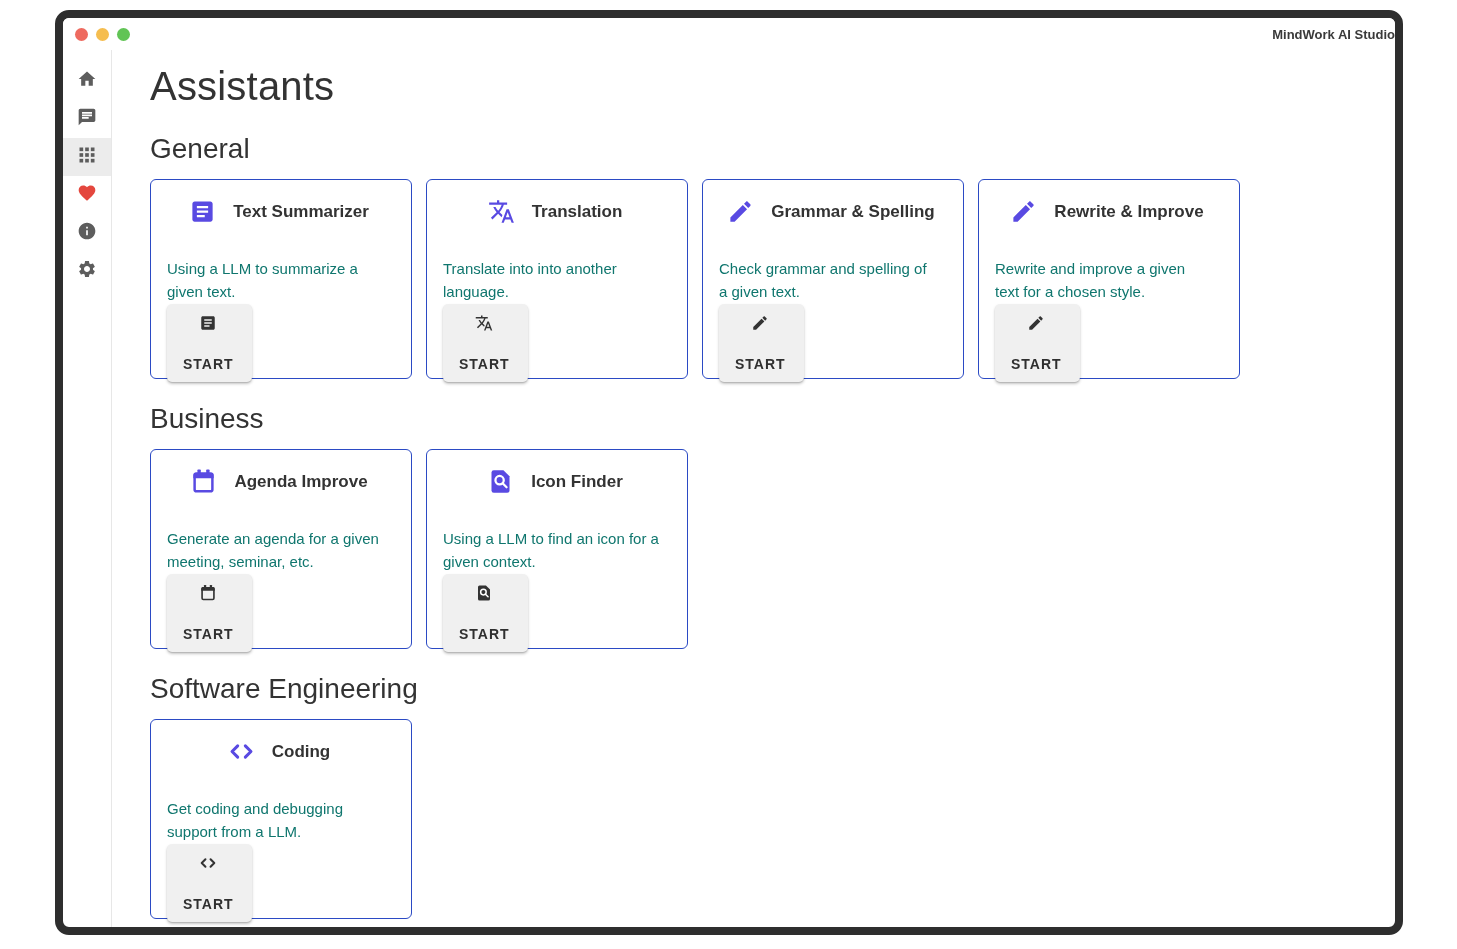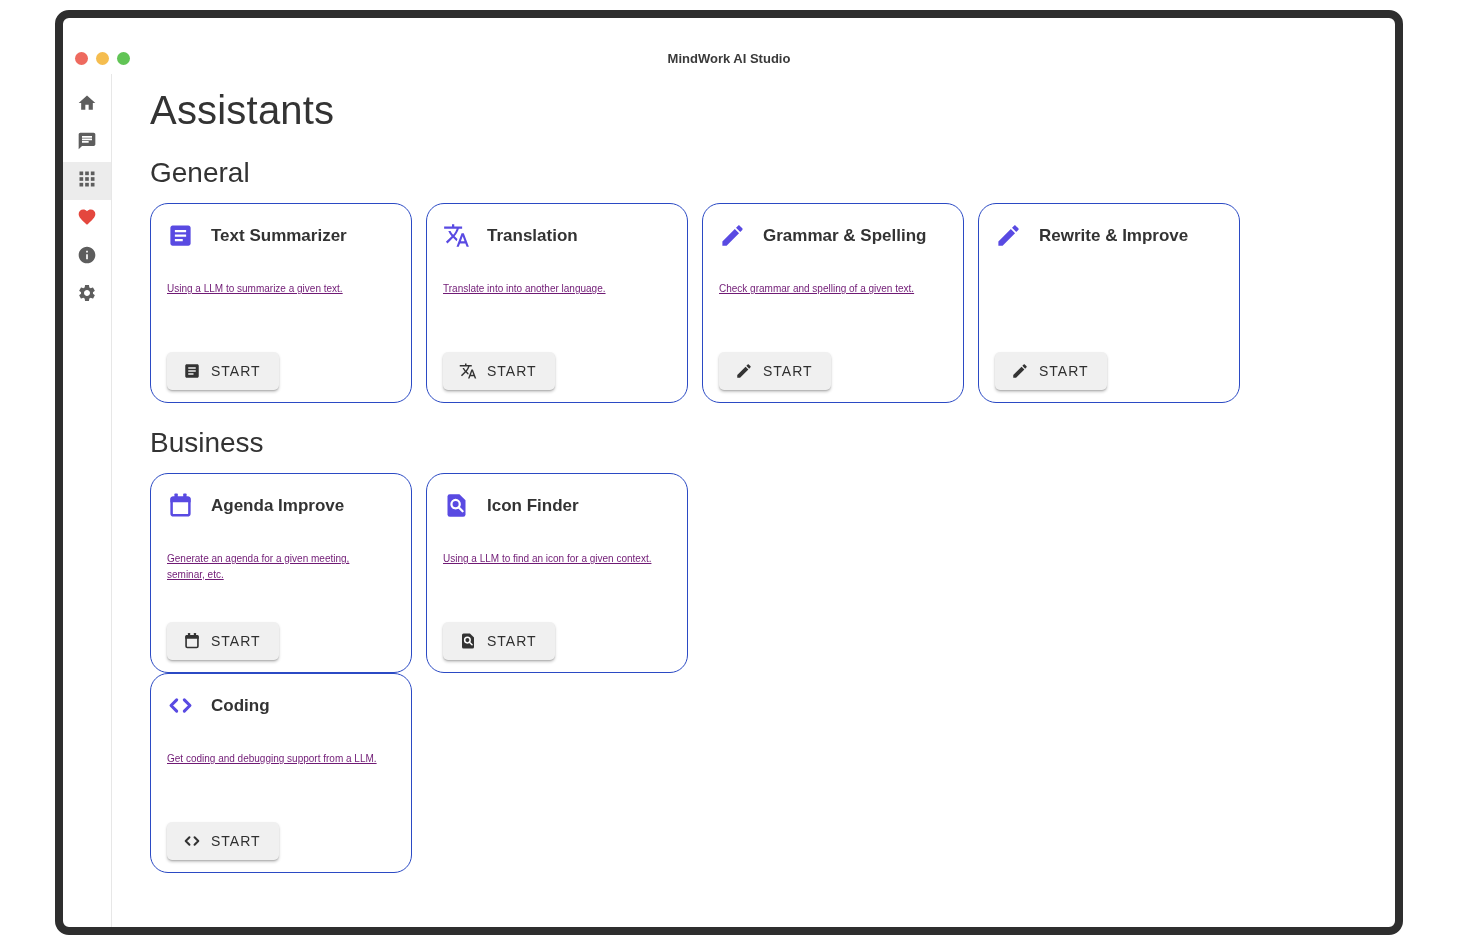--- a/index.html
+++ b/index.html
@@ -4,21 +4,21 @@
 <style>
   * { margin:0; padding:0; box-sizing:border-box; }
   html,body { width:1457px; height:949px; background:#ffffff; font-family:"Liberation Sans", sans-serif; }
 
   .window {
     position:absolute; left:55px; top:10px; width:1348px; height:925px;
     background:#ffffff; border:8px solid #2e2e2e; border-radius:14px; overflow:hidden;
   }
   .titlebar {
     position:relative; height:32px; background:#ffffff;
-    display:flex; align-items:center; justify-content:center;margin-top:24px;
+    display:flex; align-items:center; justify-content:flex-end;
   }
   .traffic { position:absolute; left:12px; top:0; height:32px; display:flex; align-items:center; gap:8px; }
   .dot { width:13px; height:13px; border-radius:50%; }
   .dot.red { background:#ee6a5f; }
   .dot.yellow { background:#f5bd4f; }
   .dot.green { background:#61c455; }
   .titlebar .title { font-size:13px; font-weight:bold; color:#3a3a3a; }
 
   .content { display:flex; height:calc(100% - 32px); }
 
@@ -34,37 +34,37 @@
   .side-item svg { width:20px; height:20px; }
   .side-item.heart { color:#e4473e; }
 
   .main { flex:1; padding:14px 12px 0 38px; overflow:hidden; }
   .page-title { font-size:40px; font-weight:400; color:#333333; margin-bottom:12px; letter-spacing:0.2px; }
   .section-title { font-size:28px; font-weight:400; color:#333333; margin:24px 0 14px 0; }
   .section:first-of-type .section-title { }
 
   .cards { display:flex; gap:14px; }
   .card {
-    width:262px; height:200px; border:1.5px solid #2b4ac4; border-radius:18px;
+    width:262px; height:200px; border:1.5px solid #2b4ac4; border-radius:6px;
     background:#ffffff; padding:18px 20px 12px 16px;
-    display:flex; flex-direction:column;
+    display:flex; flex-direction:column;align-items:center;
   }
   .card-head { display:flex; align-items:center; gap:17px; }
   .card-icon { width:27px; height:27px; color:#594ae2; flex-shrink:0; }
   .card-icon svg { width:100%; height:100%; }
   .card-title { font-size:17px; font-weight:600; color:#333333; }
-  .card-desc { margin-top:32px; font-size:10px; line-height:1.55; color:#701a75; padding-right:6px;text-decoration:underline; }
+  .card-desc { margin-top:32px; font-size:15px; line-height:1.55; color:#0f766e; padding-right:6px; }
   .start-btn {
     margin-top:auto; align-self:flex-start;
-    display:flex; align-items:center; gap:10px;
+    display:flex; align-items:center; gap:24px;
     background:#f0f0f0; border:none; border-radius:5px;
     padding:10px 18px 10px 16px; cursor:pointer;
     box-shadow:0 2px 3px rgba(0,0,0,0.22), 0 1px 1px rgba(0,0,0,0.12);
     font-family:"Liberation Sans", sans-serif;
-    font-size:14px; font-weight:400; letter-spacing:1px; color:#2f2f2f;
+    font-size:14px; font-weight:700; letter-spacing:1px; color:#2f2f2f;flex-direction:column;
   }
   .btn-icon { width:18px; height:18px; color:#333333; }
   .btn-icon svg { width:100%; height:100%; }
 </style>
 </head>
 <body>
 
 <div class="window">
   <div class="titlebar">
     <div class="traffic">
@@ -170,20 +170,21 @@
                   <span>START</span>
                 </button>
               </div>
               <div class="card">
                 <div class="card-head">
                   <span class="card-icon"><svg viewBox="0 0 24 24">
                       <path fill="currentColor" d="M3 17.25V21h3.75L17.81 9.94l-3.75-3.75L3 17.25zM20.71 7.04c.39-.39.39-1.02 0-1.41l-2.34-2.34c-.39-.39-1.02-.39-1.41 0l-1.83 1.83 3.75 3.75 1.83-1.83z"></path>
                     </svg></span>
                   <span class="card-title">Rewrite &amp; Improve</span>
                 </div>
+                <div class="card-desc">Rewrite and improve a given text for a chosen style.</div>
                 <button class="start-btn">
                   <span class="btn-icon"><svg viewBox="0 0 24 24">
                       <path fill="currentColor" d="M3 17.25V21h3.75L17.81 9.94l-3.75-3.75L3 17.25zM20.71 7.04c.39-.39.39-1.02 0-1.41l-2.34-2.34c-.39-.39-1.02-.39-1.41 0l-1.83 1.83 3.75 3.75 1.83-1.83z"></path>
                     </svg></span>
                   <span>START</span>
                 </button>
               </div>
             </div>
           </div>
           <div class="section">
@@ -225,20 +226,21 @@
                       <path fill="currentColor" d="M6 2h8.6L20 7.4V20a2 2 0 0 1-2 2H6a2 2 0 0 1-2-2V4a2 2 0 0 1 2-2z"></path>
                       <circle cx="11.2" cy="10.8" r="3.7" fill="none" stroke="#ffffff" stroke-width="2"></circle>
                       <path d="M13.9 13.6l3.5 3.5" stroke="#ffffff" stroke-width="2" stroke-linecap="round"></path>
                     </svg></span>
                   <span>START</span>
                 </button>
               </div>
             </div>
           </div>
           <div class="section">
+            <div class="section-title">Software Engineering</div>
             <div class="cards">
               <div class="card">
                 <div class="card-head">
                   <span class="card-icon"><svg viewBox="0 0 24 24" fill="none" stroke="currentColor" stroke-width="2.7" stroke-linecap="round" stroke-linejoin="round">
                       <path d="M8.6 7L3.6 12l5 5"></path>
                       <path d="M15.4 7l5 5-5 5"></path>
                     </svg></span>
                   <span class="card-title">Coding</span>
                 </div>
                 <div class="card-desc">Get coding and debugging support from a LLM.</div>

